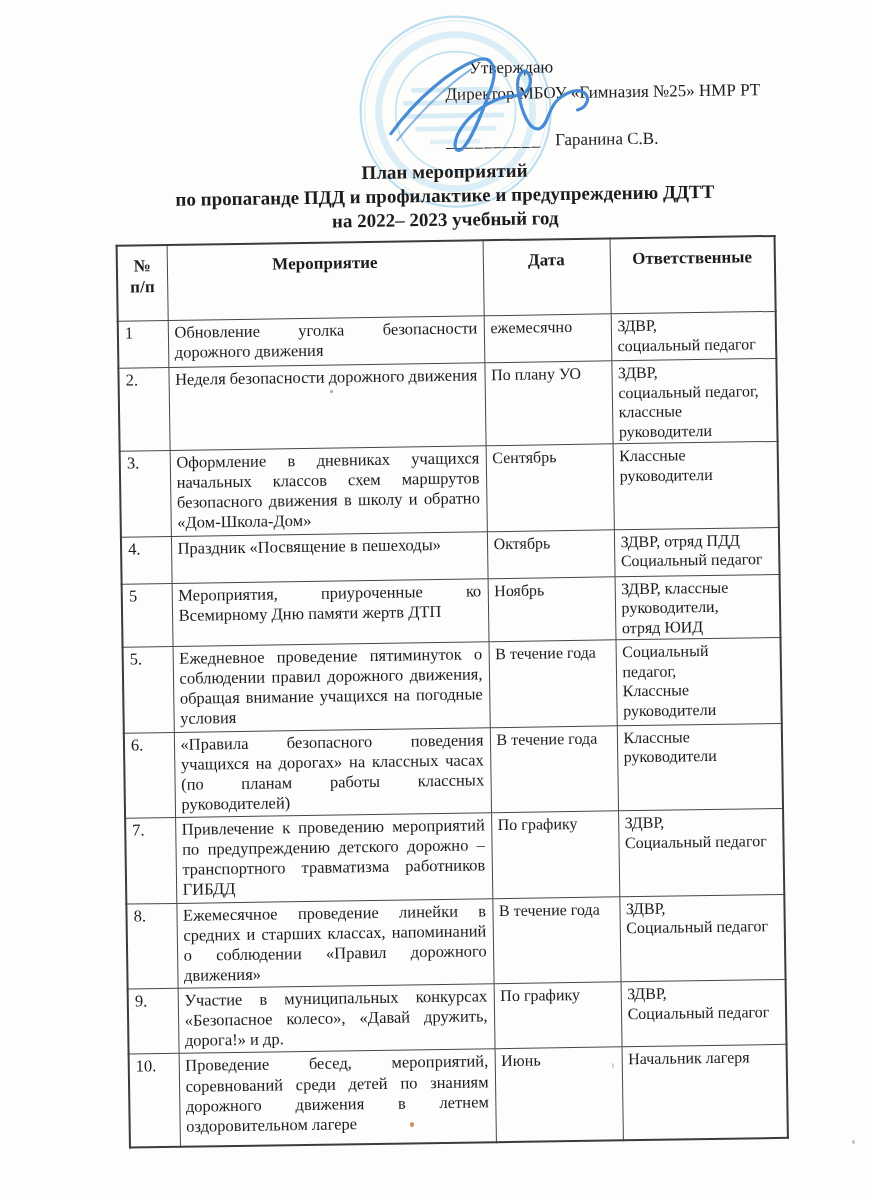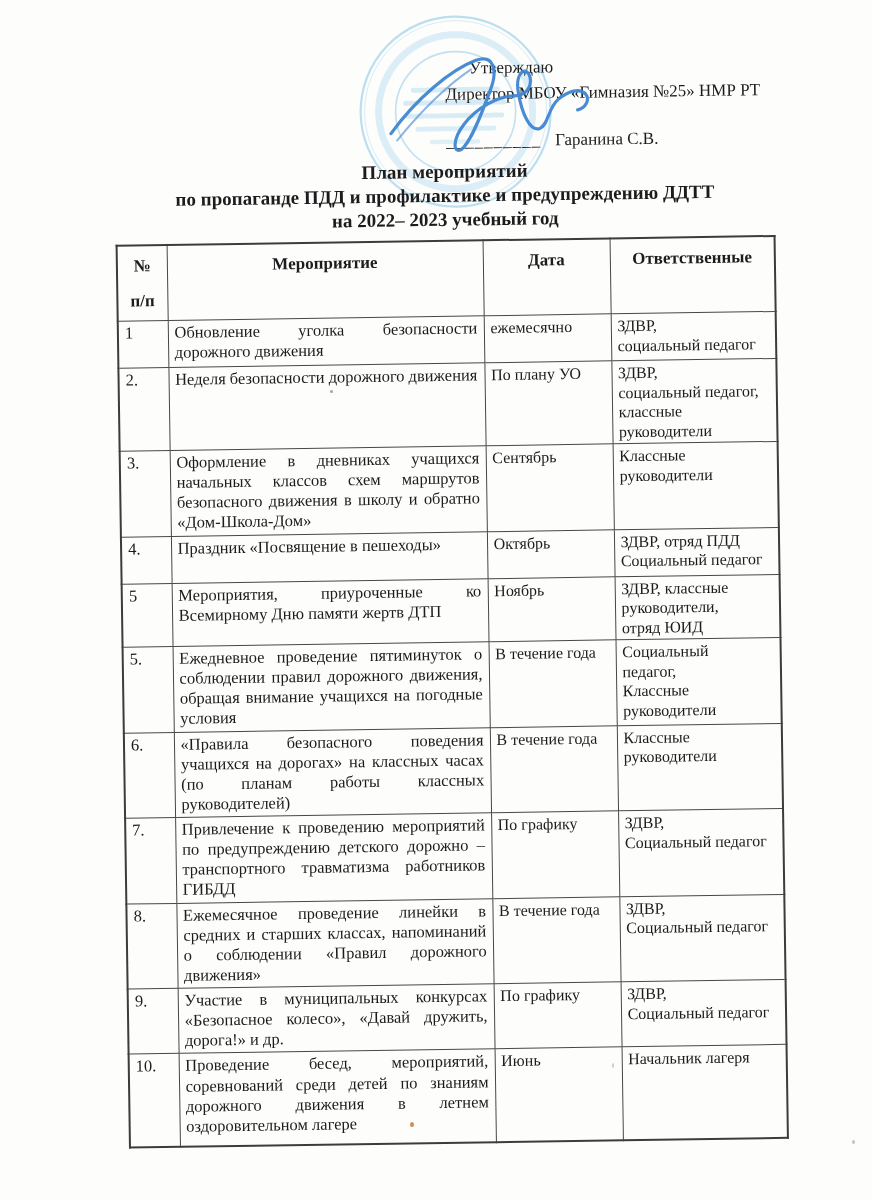--- a/index.html
+++ b/index.html
@@ -50,21 +50,21 @@
     vertical-align:top;
     padding:2px 6px 2px 6px;
     line-height:1.22;
   }
   table.plan{border:2.4px solid #3c3c3f;}
   table.plan thead th{
     font-weight:bold;text-align:center;height:62px;font-size:17px;
     padding-top:10px;
   }
   th.h-num .top{display:block;}
-  th.h-num .bottom{display:block;margin-top:14px;}
+  th.h-num .bottom{display:block;}
   td.c-num{text-align:left;padding-left:8px;}
   td.c-act{text-align:justify;-moz-text-align-last:left;text-align-last:left;}
   td.c-date{white-space:pre-line;font-size:16px;padding-left:5px;padding-right:3px;}
   td.c-resp{white-space:pre-line;font-size:16px;line-height:1.2;}
   tbody tr:nth-child(1)  td{height:42px;}
   tbody tr:nth-child(2)  td{height:74px;}
   tbody tr:nth-child(3)  td{height:74px;}
   tbody tr:nth-child(4)  td{height:42px;}
   tbody tr:nth-child(5)  td{height:54px;}
   tbody tr:nth-child(6)  td{height:72px;}

